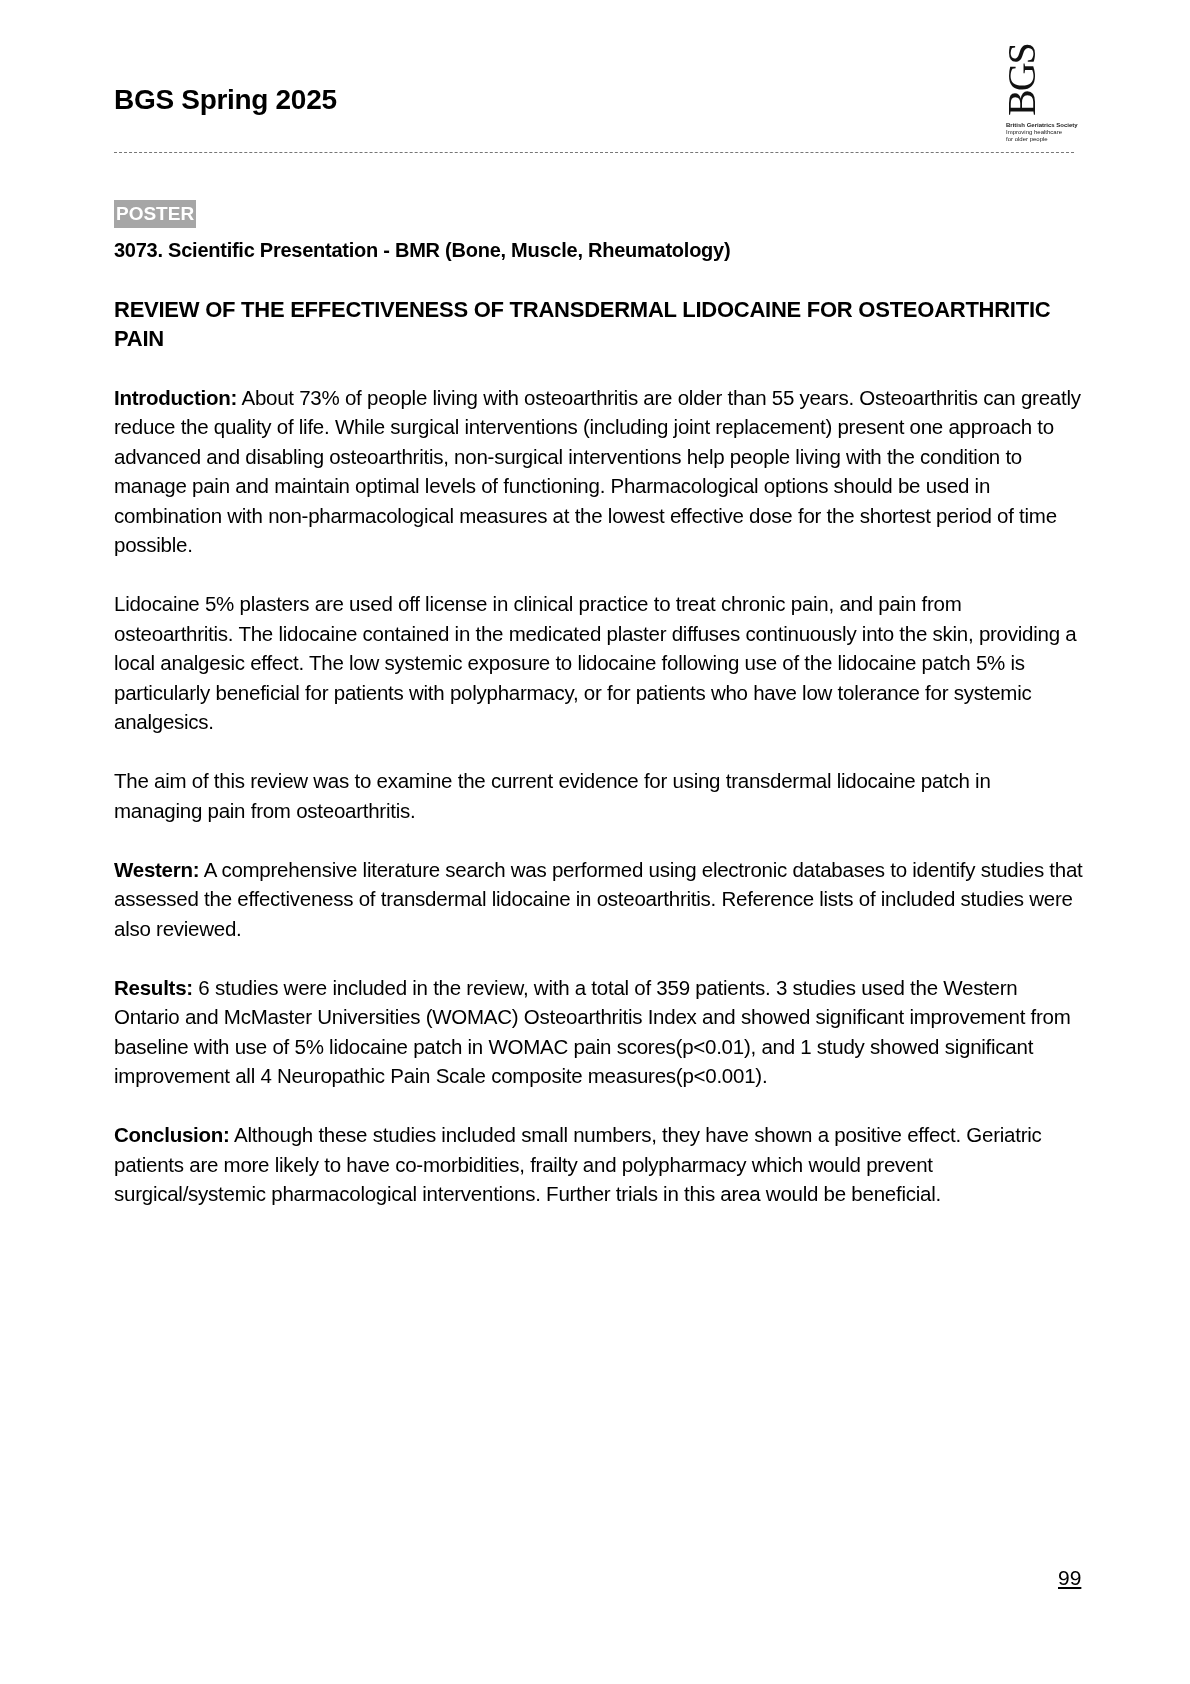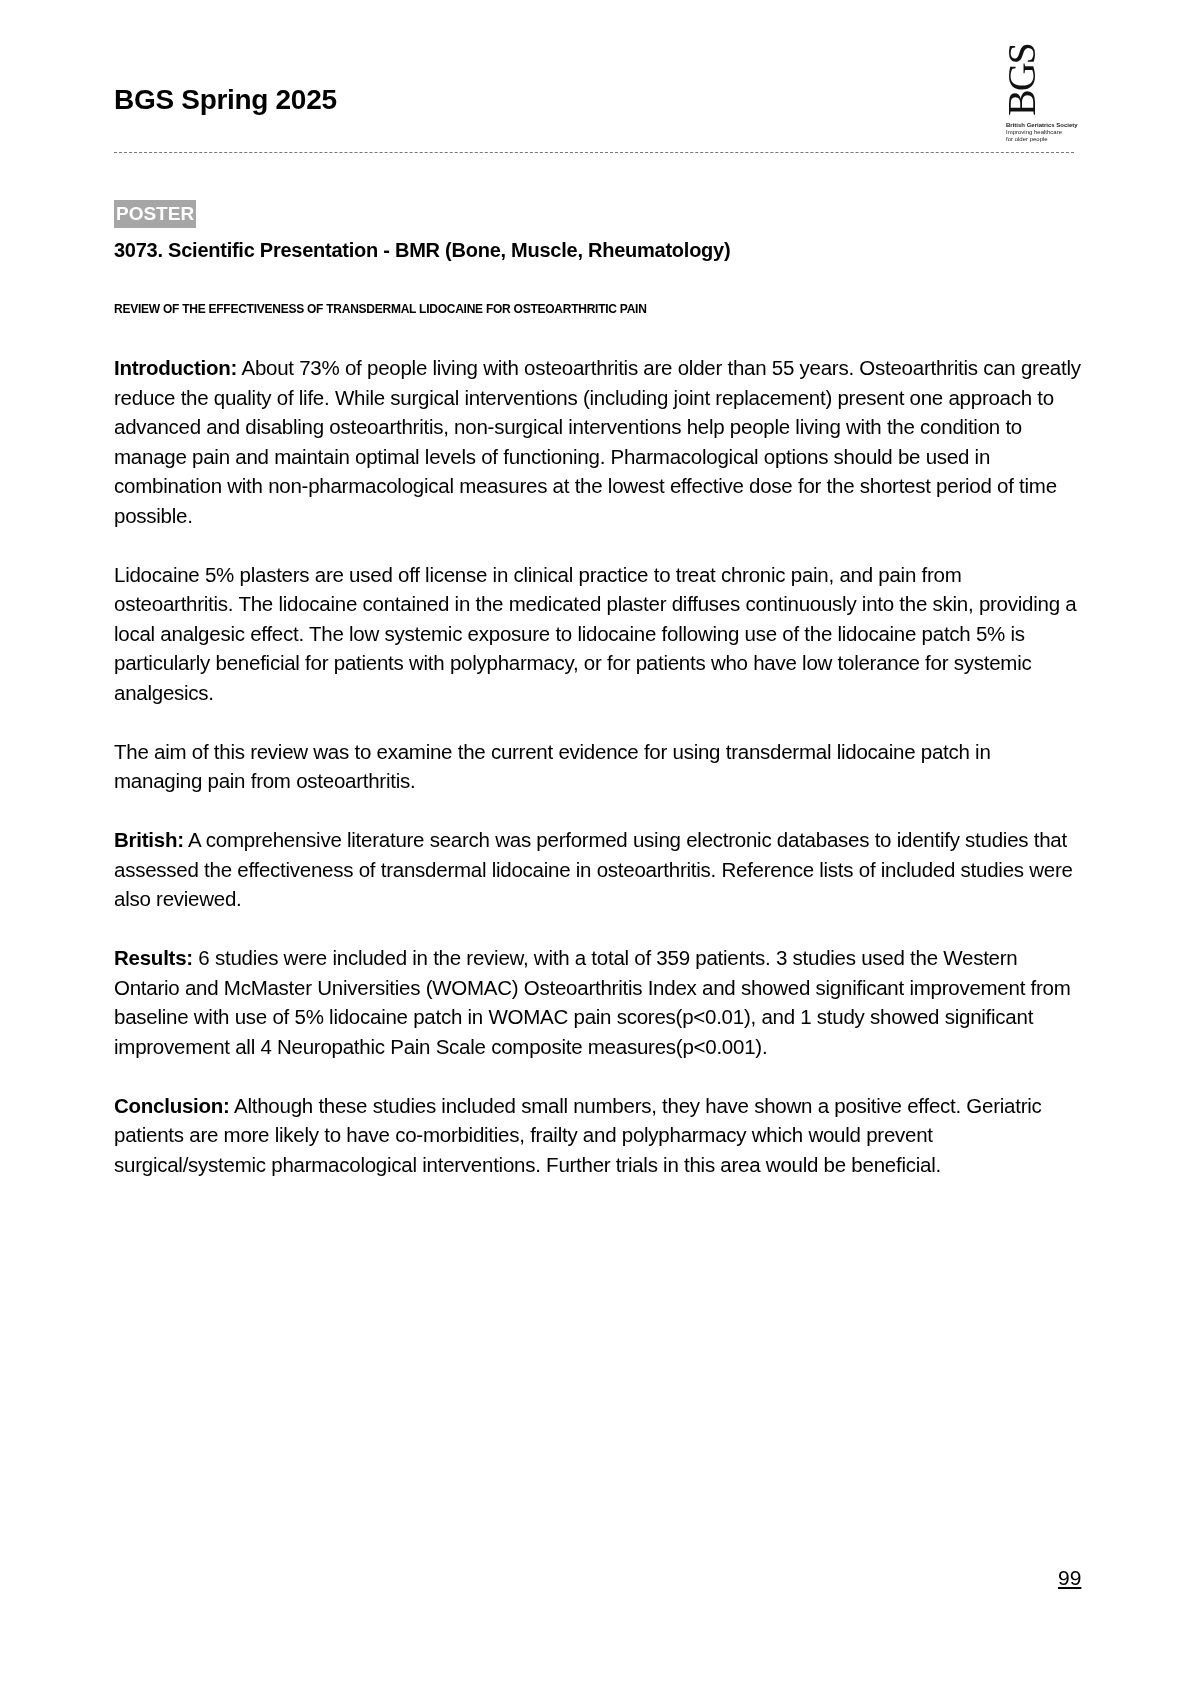--- a/index.html
+++ b/index.html
@@ -34,21 +34,21 @@
     position: absolute; left: 114px; top: 180px;
     background: #a6a6a6; color: #fff; font-weight: bold; font-size: 19px;
     padding: 2px 2px 2px 2px; line-height: 24px; margin-top: 20px;
   }
   .content {
     position: absolute; left: 114px; top: 236px; width: 970px;
     font-size: 20.5px; line-height: 29.5px; letter-spacing: -0.25px;
   }
   .content p { margin: 0; }
   .session { font-weight: bold; font-size: 20px; margin-bottom: 29px !important; }
-  .abstract-title { font-weight: bold; font-size: 12px; margin-bottom: 29px !important; }
+  .abstract-title { font-weight: bold; font-size: 22px; margin-bottom: 29px !important; }
   .author { margin-bottom: 24px !important; }
   .affiliation { font-style: italic; font-size: 18.5px; margin-bottom: 29px !important; }
   .para { margin-bottom: 29.5px !important; }
   .para b { font-weight: bold; }
   .page-number {
     position: absolute; left: 1058px; top: 1566px; font-size: 21px; text-decoration: underline;
   }
 </style>
 </head>
 <body>
@@ -68,18 +68,18 @@
 
 <div class="poster-badge">POSTER</div>
 
 <div class="content">
   <p class="session">3073. Scientific Presentation - BMR (Bone, Muscle, Rheumatology)</p>
   <p class="abstract-title">REVIEW OF THE EFFECTIVENESS OF TRANSDERMAL LIDOCAINE FOR OSTEOARTHRITIC PAIN</p>
 
   <p class="para"><b>Introduction:</b><span> About 73% of people living with osteoarthritis are older than 55 years. Osteoarthritis can greatly reduce the quality of life. While surgical interventions (including joint replacement) present one approach to advanced and disabling osteoarthritis, non-surgical interventions help people living with the condition to manage pain and maintain optimal levels of functioning. Pharmacological options should be used in combination with non-pharmacological measures at the lowest effective dose for the shortest period of time possible.</span></p>
   <p class="para"><span>Lidocaine 5% plasters are used off license in clinical practice to treat chronic pain, and pain from osteoarthritis. The lidocaine contained in the medicated plaster diffuses continuously into the skin, providing a local analgesic effect. The low systemic exposure to lidocaine following use of the lidocaine patch 5% is particularly beneficial for patients with polypharmacy, or for patients who have low tolerance for systemic analgesics.</span></p>
   <p class="para"><span>The aim of this review was to examine the current evidence for using transdermal lidocaine patch in managing pain from osteoarthritis.</span></p>
-  <p class="para"><b>British:</b><span> A comprehensive literature search was performed using electronic databases to identify studies that assessed the effectiveness of transdermal lidocaine in osteoarthritis. Reference lists of included studies were also reviewed.</span></p>
+  <p class="para"><b>Western:</b><span> A comprehensive literature search was performed using electronic databases to identify studies that assessed the effectiveness of transdermal lidocaine in osteoarthritis. Reference lists of included studies were also reviewed.</span></p>
   <p class="para"><b>Results:</b><span> 6 studies were included in the review, with a total of 359 patients. 3 studies used the Western Ontario and McMaster Universities (WOMAC) Osteoarthritis Index and showed significant improvement from baseline with use of 5% lidocaine patch in WOMAC pain scores(p&lt;0.01), and 1 study showed significant improvement all 4 Neuropathic Pain Scale composite measures(p&lt;0.001).</span></p>
   <p class="para"><b>Conclusion:</b><span> Although these studies included small numbers, they have shown a positive effect. Geriatric patients are more likely to have co-morbidities, frailty and polypharmacy which would prevent surgical/systemic pharmacological interventions. Further trials in this area would be beneficial.</span></p>
 </div>
 
 <div class="page-number">99</div>
 
 </body></html>

